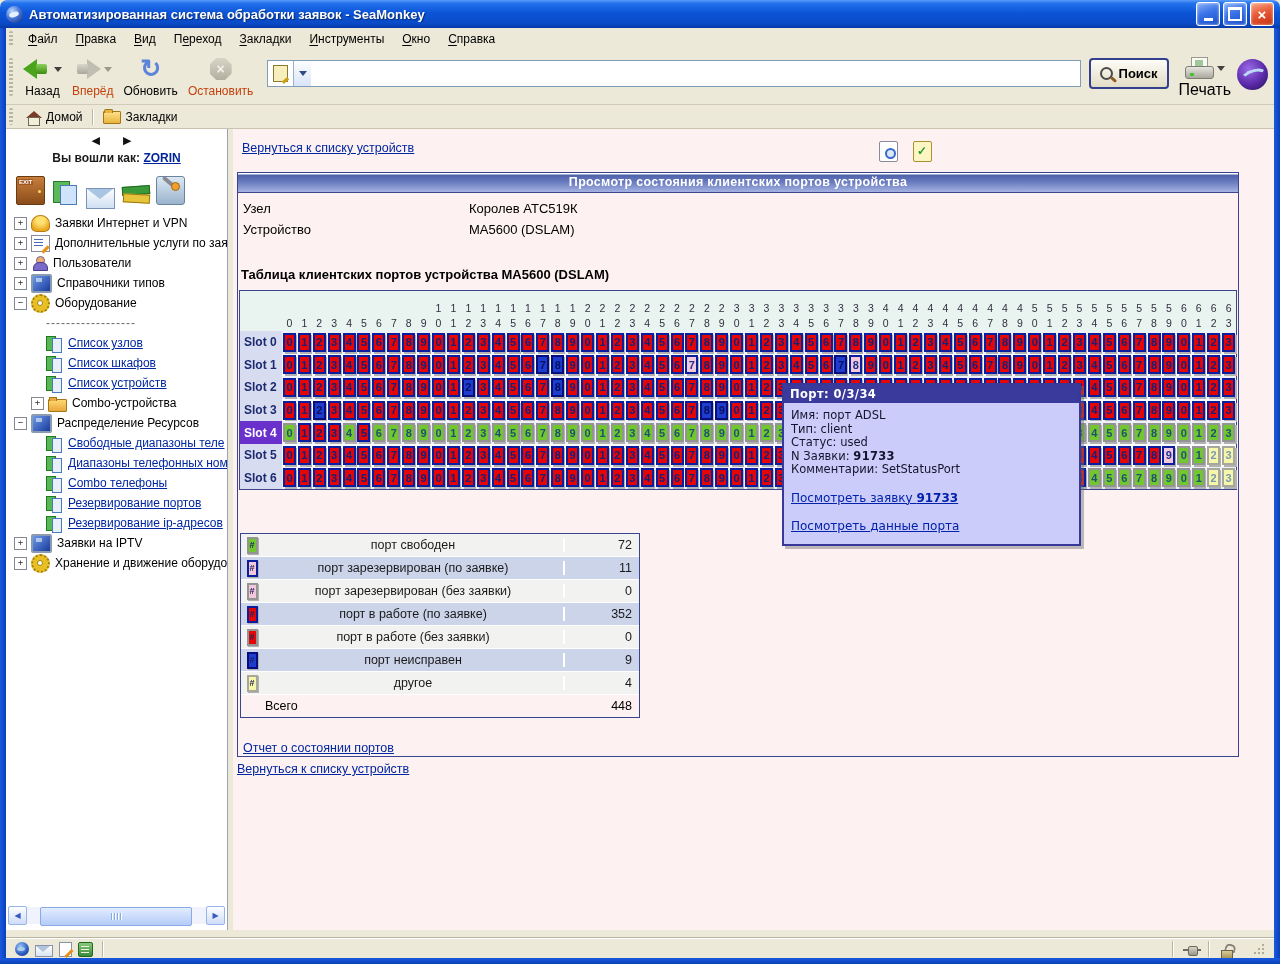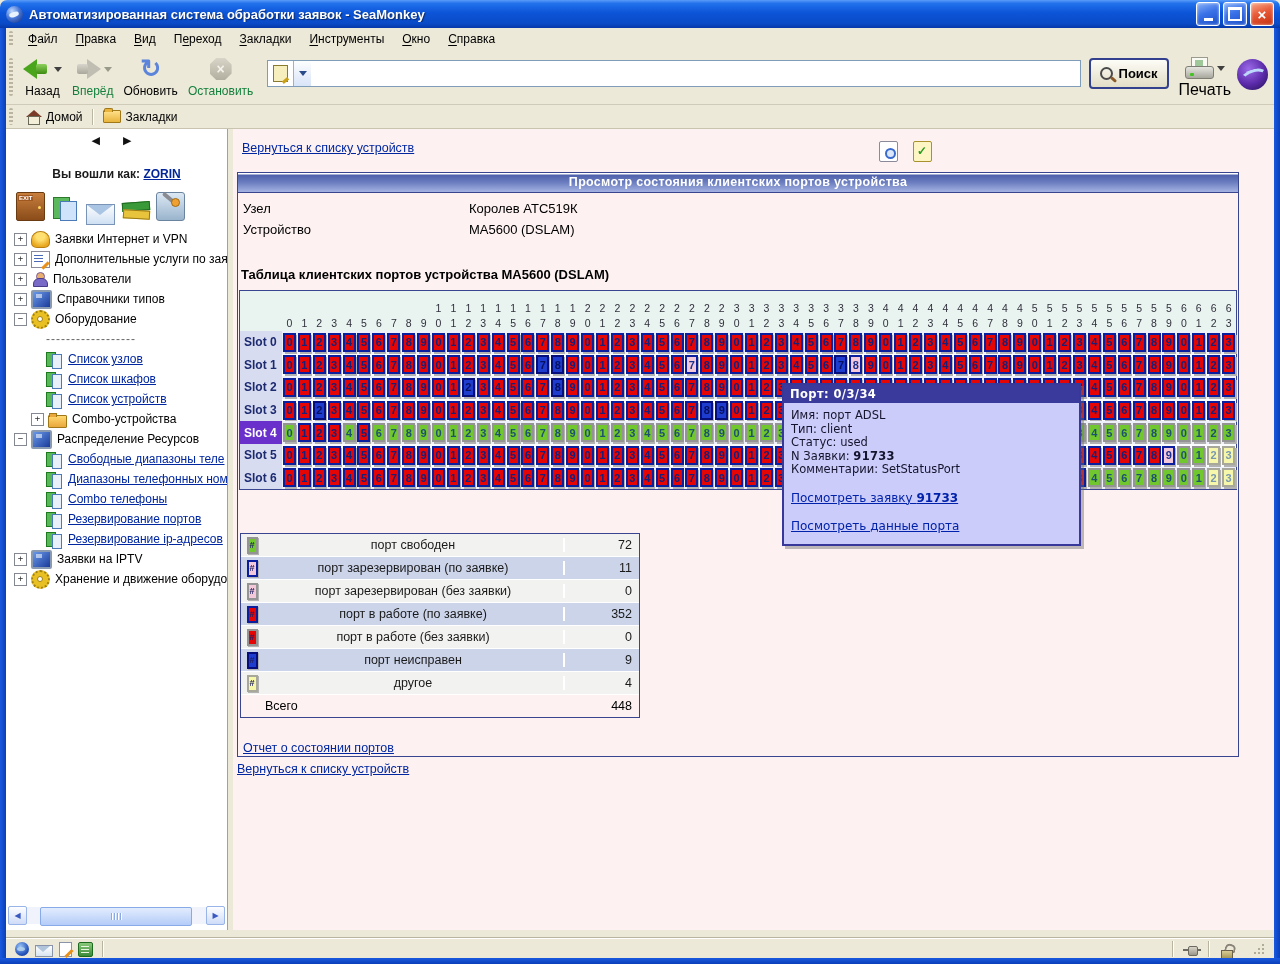--- a/index.html
+++ b/index.html
@@ -25,21 +25,21 @@
   .maxbox{width:10px;height:9px;border:2px solid #fff;border-top-width:3px;}
   
   .menubar{position:absolute;left:6px;right:6px;top:28px;height:22px;background:#ece9d8;border-bottom:1px solid #d4d0bc;display:flex;align-items:center;z-index:40;}
   .grippy{width:4px;height:70%;margin:0 6px 0 3px;background:repeating-linear-gradient(180deg,#b8b4a0 0 2px,#ece9d8 2px 4px);border-radius:2px;}
   .menu-item{font-size:12px;color:#000;padding:3px 9px;cursor:default;}
   .menu-item u{text-underline-offset:2px;}
   
   .navbar{position:absolute;left:6px;right:6px;top:50px;height:54px;background:#ece9d8;border-bottom:1px solid #cfcbb8;display:flex;align-items:center;z-index:40;}
   .navbtn{display:flex;flex-direction:column;align-items:center;margin-right:2px;padding:2px 4px;}
   .navbtn .lbl{font-size:12px;color:#000;margin-top:2px;white-space:nowrap;}
-  .navbtn.disabled .lbl{color:#15803d;}
+  .navbtn.disabled .lbl{color:#c2410c;}
   .iconrow{display:flex;align-items:center;height:26px;}
   .arr{position:relative;width:28px;height:22px;}
   .arr .head{position:absolute;top:1px;width:0;height:0;border-top:10px solid transparent;border-bottom:10px solid transparent;}
   .arr .tail{position:absolute;top:6px;width:11px;height:10px;border-radius:2px;}
   .arr.back .head{left:0;border-right:14px solid #4aa41c;}
   .arr.back .tail{left:13px;background:linear-gradient(180deg,#8ed05c,#3c8c10);}
   .arr.fwd .head{right:0;border-left:14px solid #c0beb2;}
   .arr.fwd .tail{right:13px;background:linear-gradient(180deg,#d8d6cc,#aaa89c);}
   .dd{width:0;height:0;border-left:4px solid transparent;border-right:4px solid transparent;border-top:5px solid #404040;margin-left:3px;}
   .reload-ico::before{content:'↻';font-size:25px;line-height:22px;color:#5c84da;font-weight:bold;}
@@ -57,36 +57,36 @@
   .printgrp{display:flex;flex-direction:column;align-items:center;margin-right:4px;}
   .printer{position:relative;width:30px;height:22px;}
   .pr-paper{position:absolute;left:7px;top:0;width:15px;height:12px;background:#fafaf4;border:1px solid #9a9a8e;}
   .pr-paper::after{content:'';position:absolute;left:3px;top:2px;width:8px;height:6px;background:#9ec89a;}
   .pr-body{position:absolute;left:1px;bottom:0;width:27px;height:11px;border-radius:3px;background:linear-gradient(180deg,#e6e6e0,#a8a89e);border:1px solid #7e7e74;}
   .pr-led{position:absolute;left:6px;bottom:3px;width:4px;height:3px;background:#44c424;border-radius:1px;}
   .logo{width:31px;height:31px;border-radius:50%;background:radial-gradient(circle at 38% 32%,#9a6ae8 0%,#5a2aa8 55%,#201050 100%);position:relative;margin:0 6px 6px 2px;flex:0 0 auto;}
   .logo::after{content:'';position:absolute;left:4px;top:10px;width:22px;height:12px;border-radius:50%;border:3px solid transparent;border-top-color:#bcd8fa;transform:rotate(-14deg);}
   
   .persbar{position:absolute;left:6px;right:6px;top:105px;height:23px;background:#ece9d8;border-bottom:1px solid #c8c4b0;display:flex;align-items:center;z-index:40;}
-  .persitem{display:flex;align-items:flex-start;font-size:12px;padding:2px 7px;}
+  .persitem{display:flex;align-items:flex-end;font-size:12px;padding:2px 7px;}
   .sep-v{width:1px;height:16px;background:#bab6a2;border-right:1px solid #fff;margin:0 2px;}
   .house{position:relative;width:15px;height:13px;margin-right:5px;}
   .house::before{content:'';position:absolute;left:0;top:0;width:0;height:0;border-left:8px solid transparent;border-right:8px solid transparent;border-bottom:7px solid #7a3c28;}
   .house::after{content:'';position:absolute;left:2px;top:6px;width:10px;height:7px;background:#f2eed8;border:1px solid #6a6a5a;}
   .folder{width:16px;height:11px;background:linear-gradient(180deg,#ffe08a,#e8b43c);border:1px solid #a07818;border-radius:1px;position:relative;margin-right:5px;}
   .folder::before{content:'';position:absolute;left:0;top:-3px;width:7px;height:3px;background:#e8b43c;border:1px solid #a07818;border-bottom:none;border-radius:2px 2px 0 0;}
   
   .frames{position:absolute;left:6px;top:128px;width:1268px;height:802px;z-index:10;}
   .sidebar{position:absolute;left:0;top:0;width:221px;height:100%;background:#fff;overflow:hidden;}
   .splitter{position:absolute;left:221px;top:0;width:6px;height:100%;background:#ece9d8;border-left:1px solid #9aa0b8;}
   .mainframe{position:absolute;left:227px;top:0;right:0;height:100%;background:#fdf1f1;overflow:hidden;}
   .bottomstrip{position:absolute;left:6px;right:6px;top:930px;height:8px;background:#ece9d8;z-index:12;}
   
   .sb-arrows{text-align:center;font-size:11px;color:#111;margin-top:6px;letter-spacing:10px;}
-  .sb-login{text-align:center;font-size:12px;font-weight:bold;color:#1a1a1a;margin-top:20px;}
+  .sb-login{text-align:center;font-size:12px;font-weight:bold;color:#1a1a1a;margin-top:4px;}
   .sb-login a{color:#00259a;}
   .qicons{display:flex;gap:7px;margin:11px 0 8px 10px;align-items:flex-end;}
   .qico{width:27px;height:27px;position:relative;display:inline-block;}
   .q-exit{background:linear-gradient(180deg,#c87e3c,#8a4c1a);border:1px solid #6a3a10;border-radius:2px;}
   .q-exit::before{content:'EXIT';position:absolute;left:1px;top:2px;font-size:6px;font-weight:bold;color:#fff;background:#a05820;padding:0 1px;}
   .q-exit::after{content:'';position:absolute;right:3px;top:13px;width:3px;height:3px;border-radius:50%;background:#ffd860;}
   .q-pages::before{content:'';position:absolute;left:1px;top:3px;width:15px;height:20px;background:#5cb85c;border:1px solid #2a7a2a;}
   .q-pages::after{content:'';position:absolute;left:8px;top:7px;width:15px;height:18px;background:#cfe4fa;border:1px solid #4a7ab8;}
   .q-mail{background:linear-gradient(180deg,#fdfdfd,#cfe0f4);border:1px solid #7a94b8;height:19px;top:4px;}
   .q-mail::before{content:'';position:absolute;left:0;top:0;width:0;height:0;border-left:13px solid transparent;border-right:13px solid transparent;border-top:10px solid #aac4e4;}

